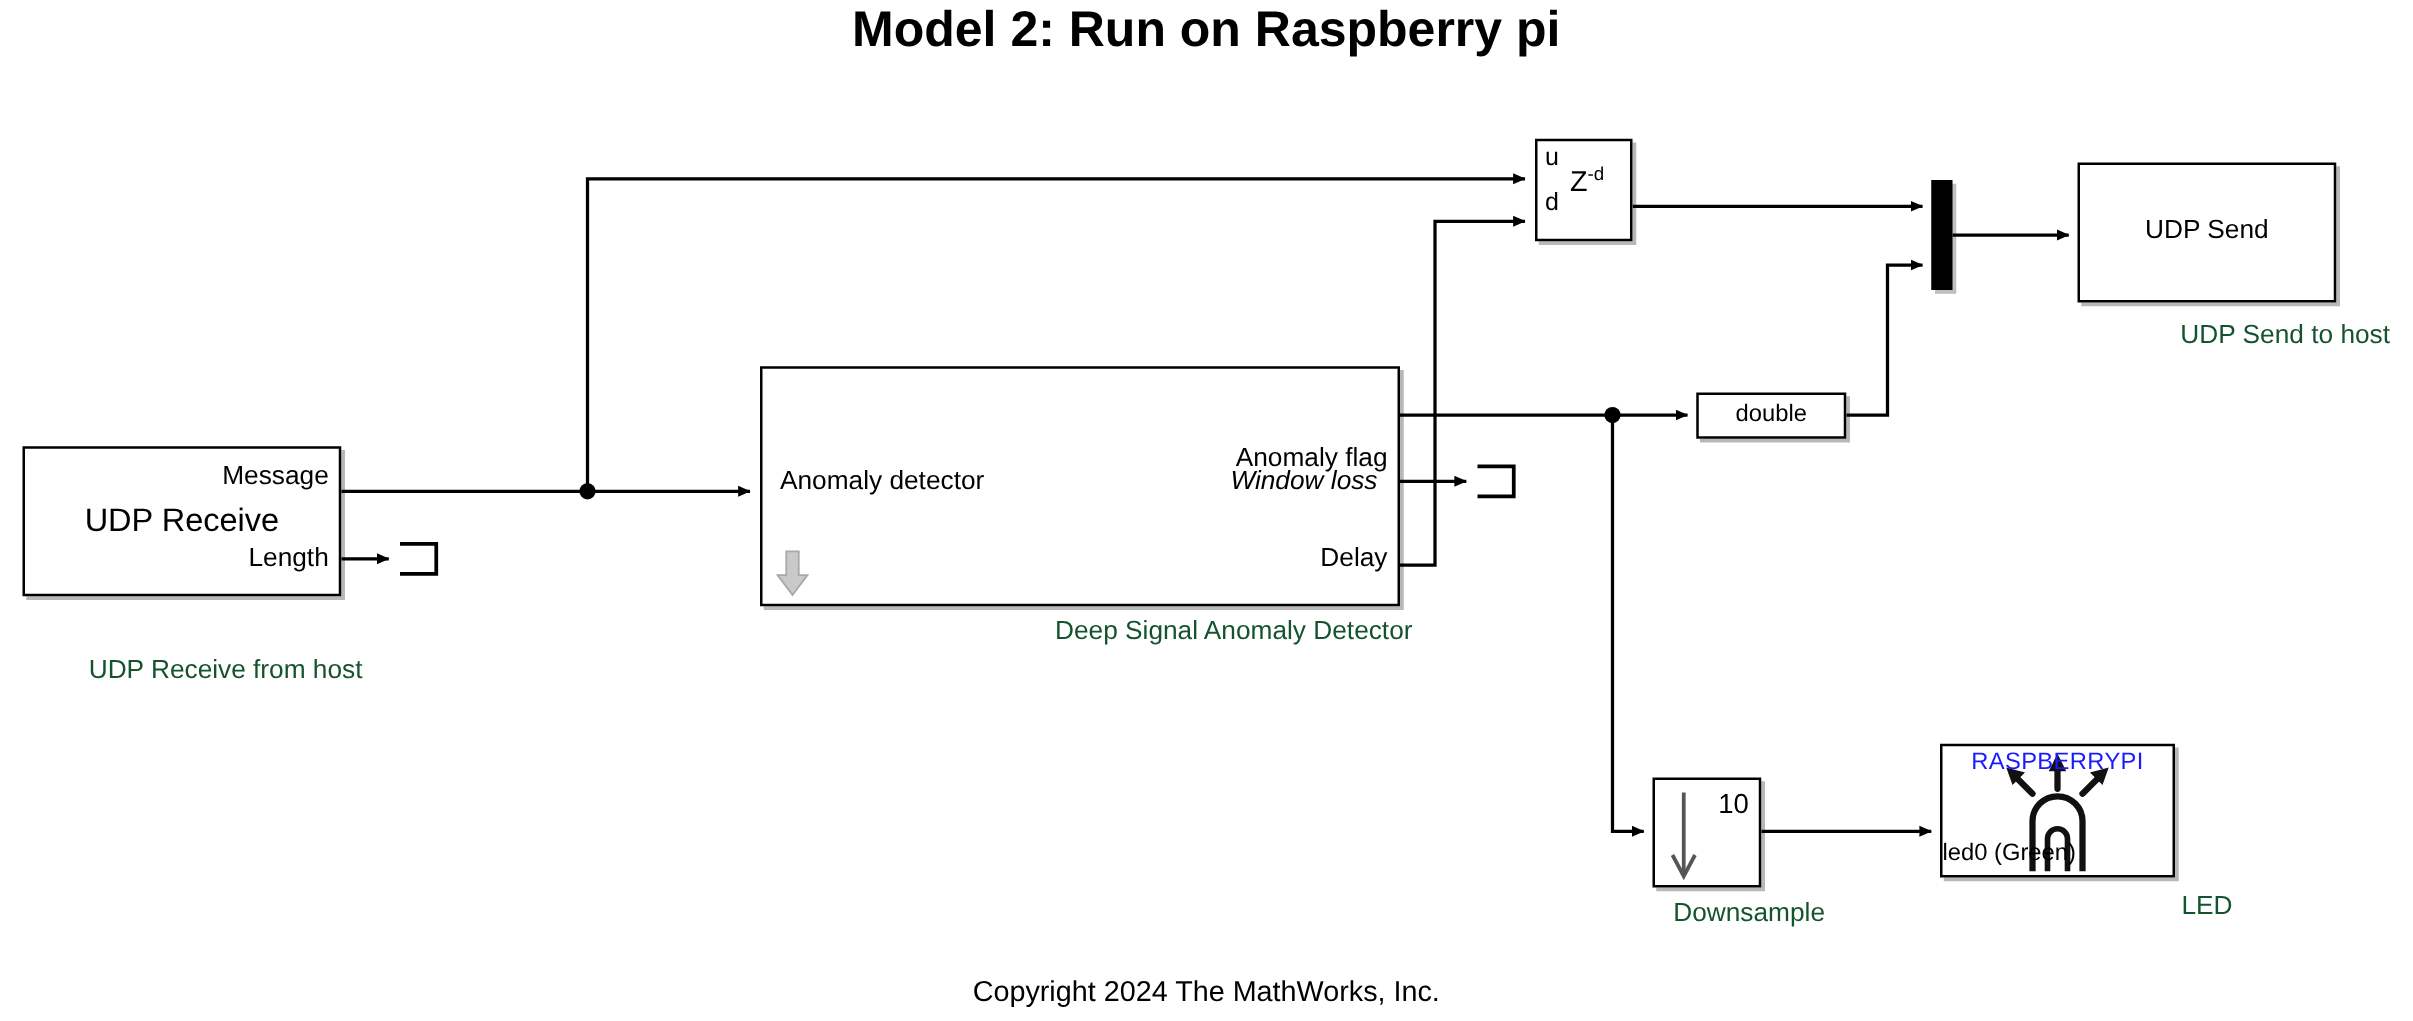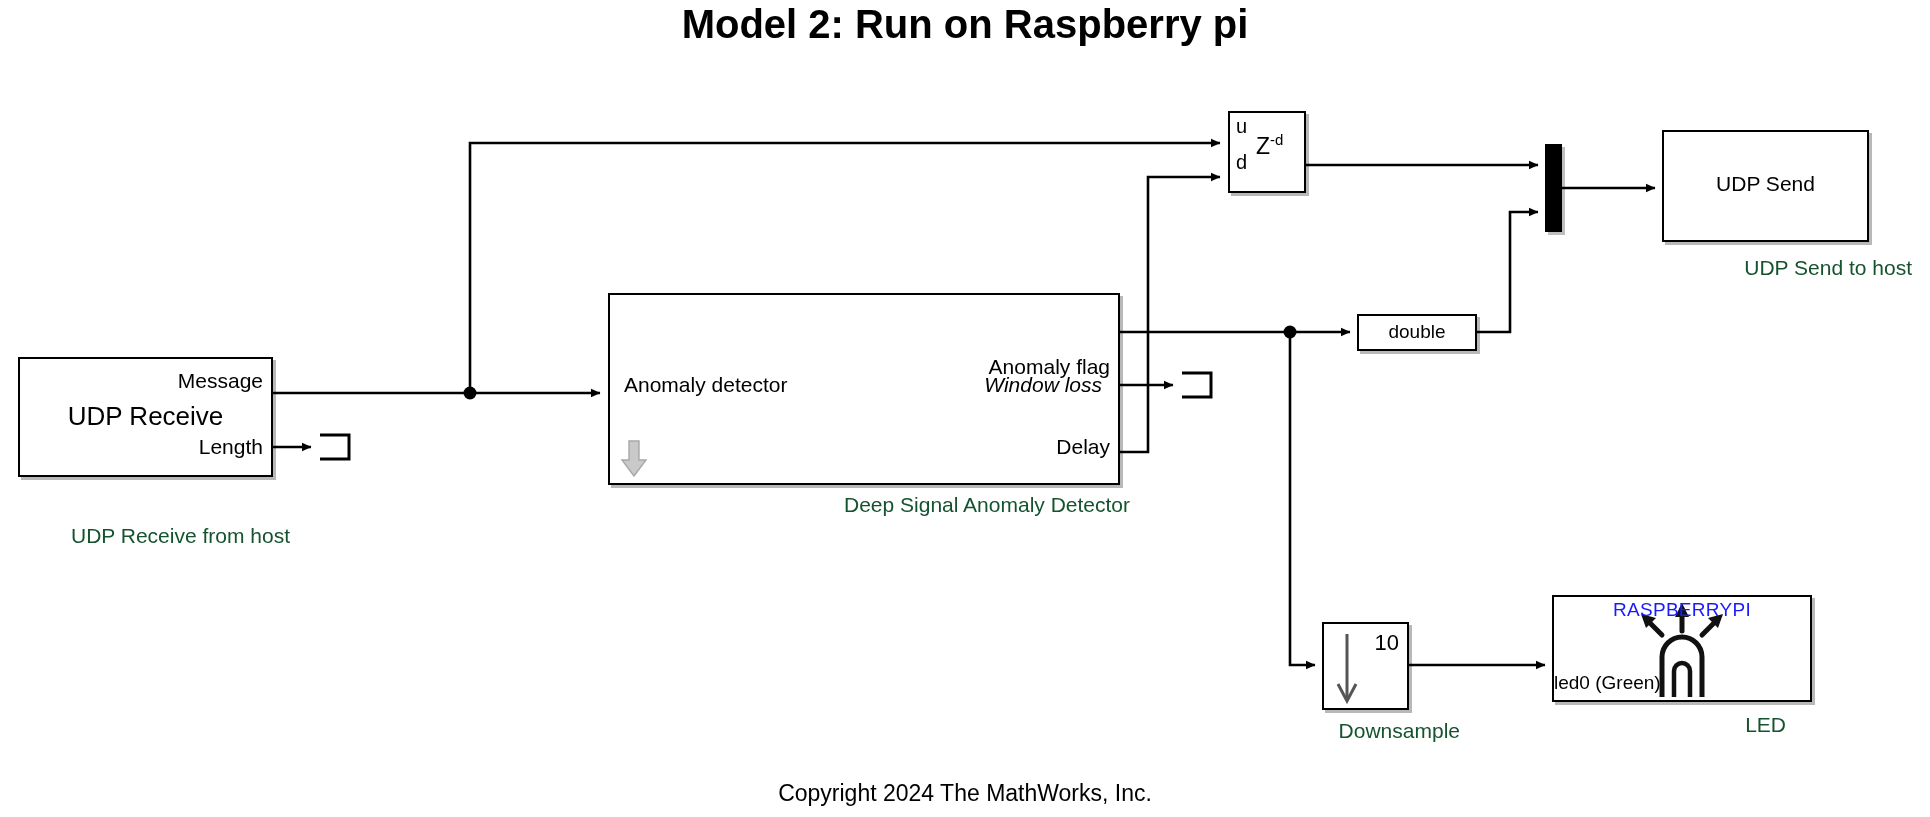--- a/index.html
+++ b/index.html
@@ -145,21 +145,21 @@
     font-size: 22px;
   }
   #downsample .dnarrow {
     position: absolute;
     left: 10px; top: 8px;
     width: 26px; height: 72px;
   }
   #downsample-label { left: 1270px; top: 718px; width: 190px; }
 
   
-  #led { left: 1552px; top: 595px; width: 260px; height: 107px; border-width: 2px; }
+  #led { left: 1552px; top: 595px; width: 188px; height: 107px; border-width: 2px; }
   #led .brand {
     position: absolute;
     left: 0; right: 0; top: 2px;
     text-align: center;
     font-size: 19px;
     color: #1a1aff;
     letter-spacing: 0.3px;
     z-index: 3;
   }
   #led .ledtext {

